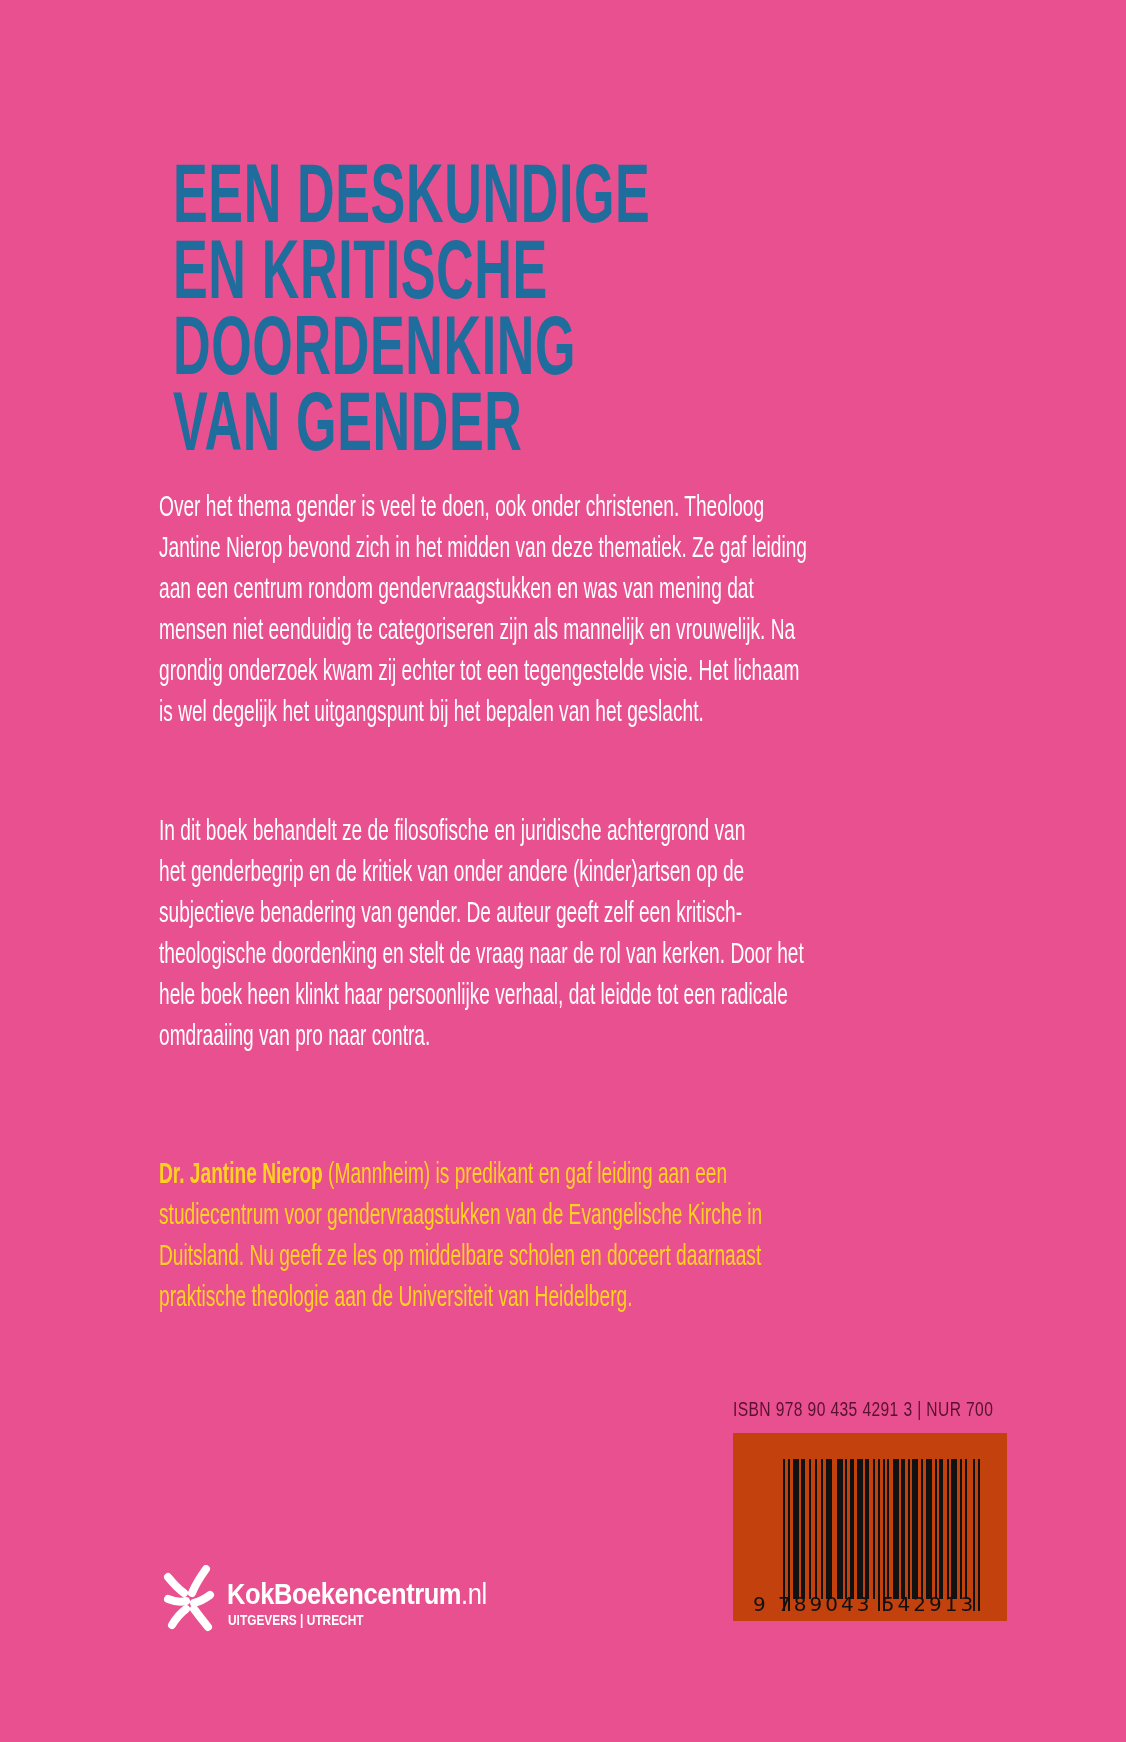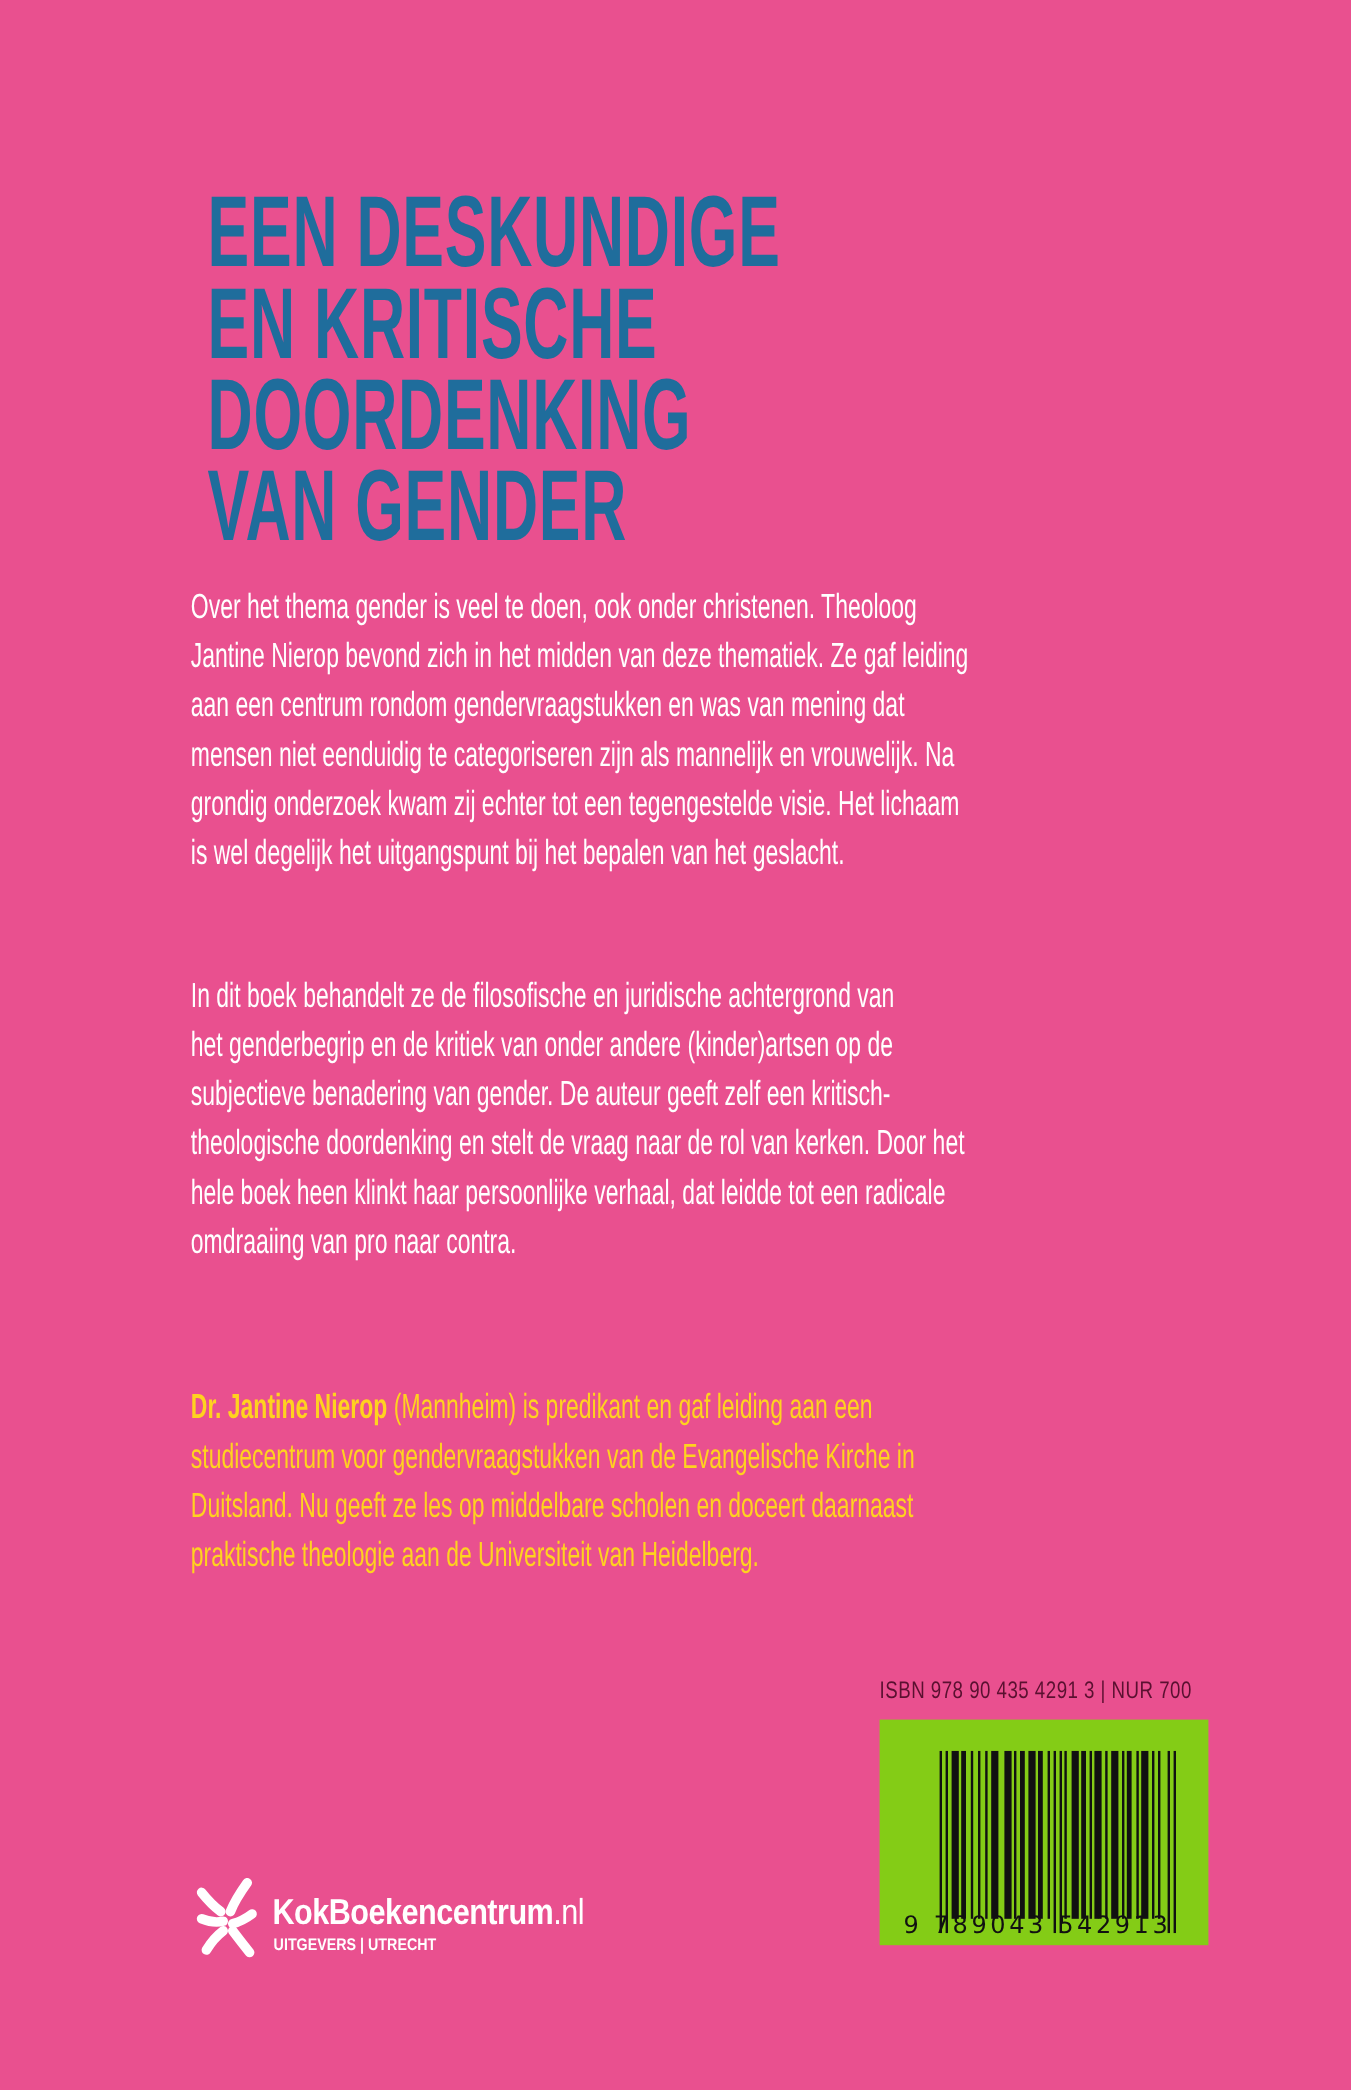--- a/index.html
+++ b/index.html
@@ -23,21 +23,21 @@
   #para1 { top:486px; }
   #para2 { top:810px; }
   #para3 { top:1153px; color:#ffd21f; }
   .bold { font-weight:bold; }
   .isbn {
     position:absolute; left:733px; top:1398px; color:#5a1030;
     font-size:20px; transform:scaleX(0.78); transform-origin:left top; white-space:nowrap;
     letter-spacing:0.5px;
   }
   .barcode-box {
-    position:absolute; left:733px; top:1433px; width:274px; height:188px; background:#84cc16;
+    position:absolute; left:733px; top:1433px; width:274px; height:188px; background:#c2410c;
   }
   .bars { position:absolute; left:46px; top:26px; width:206px; height:152px; }
   .barcode-digits {
     position:absolute; left:20px; top:159px; font-size:20px; color:#111;
     font-family:"DejaVu Sans", sans-serif; letter-spacing:3px; white-space:nowrap;
     background:transparent;
   }
   .logo { position:absolute; left:162px; top:1565px; }
   .logo-mark { position:absolute; left:0; top:0; width:55px; height:70px; }
   .logo-name {

